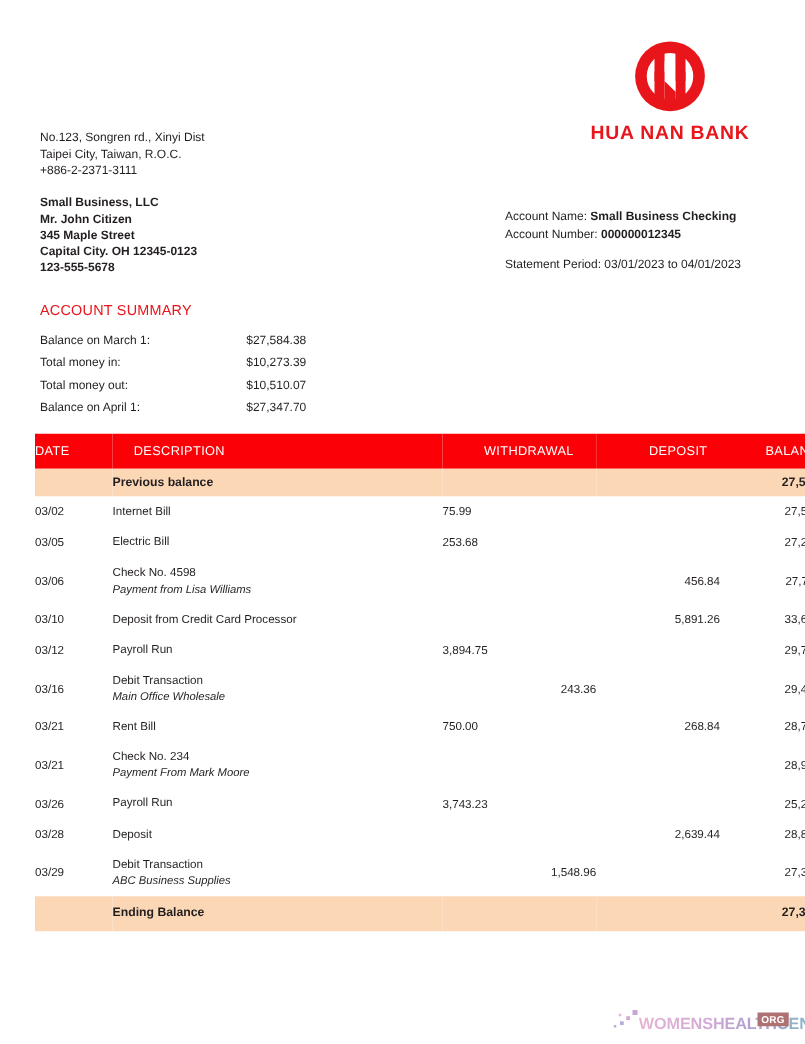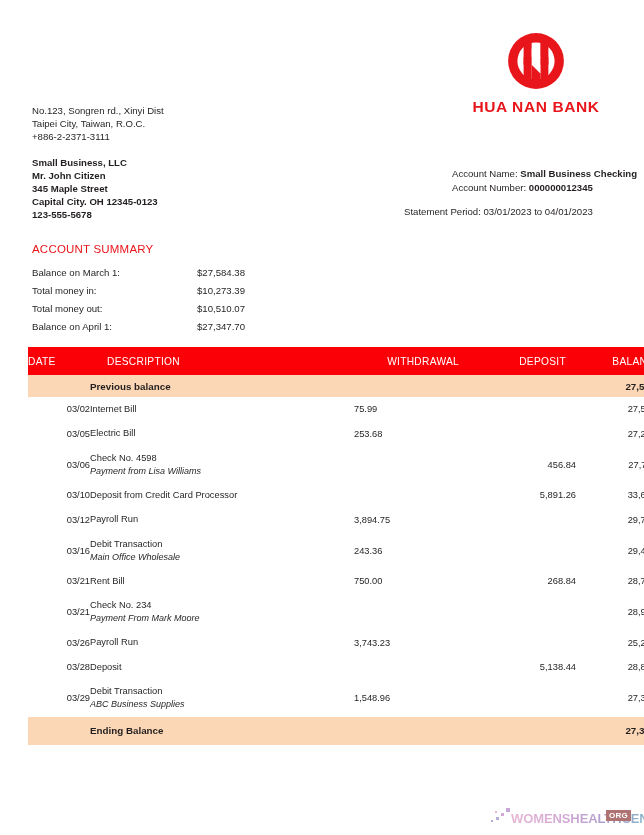--- a/index.html
+++ b/index.html
@@ -62,21 +62,20 @@
   }
 
   
   #account-meta {
     position: absolute;
     left: 404px;
     top: 167px;
     font-size: 9.6px;
     line-height: 14px;
     color: #231f20;
-    margin-left: 48px;
   }
   #account-meta .meta-row { white-space: nowrap; }
   #account-meta .meta-val { font-weight: bold; }
   #statement-period-row {
     position: absolute;
     left: 404px;
     top: 206px;
     font-size: 9.6px;
     white-space: nowrap;
     color: #231f20;
@@ -134,21 +133,21 @@
   #txn-table th.c-bal    { width: 86px;  text-align: right; padding-right: 7px; }
 
   #txn-table td {
     vertical-align: middle;
     color: #231f20;
     padding: 0;
   }
   #txn-table tr.txn-row { height: 24.5px; }
   #txn-table tr.txn-row.two-line { height: 37px; }
 
-  td.cell-date { text-align: right; font-size: 9.3px; }
+  td.cell-date { text-align: left; font-size: 9.3px; }
   td.cell-desc { text-align: left; padding-left: 17px; font-size: 9.3px; margin-left: 32px; }
   td.cell-with { text-align: left; padding-left: 22px; font-size: 9.3px; }
   td.cell-dep  { text-align: right; padding-right: 10px; font-size: 9.3px; }
   td.cell-bal  { text-align: right; padding-right: 7px; font-size: 9.3px; }
 
   .desc-main { display: block; line-height: 13px; }
   .desc-sub {
     display: block;
     font-style: italic;
     line-height: 13px;
@@ -157,21 +156,21 @@
 
   
   tr.tint-row { background: #fbd7b5; height: 22px; }
   tr.tint-row td { font-weight: bold; font-size: 9.8px; }
   tr.tint-row td.cell-desc { padding-left: 17px; }
   tr.tint-row td.cell-bal  { padding-right: 7px; }
   tr.ending-row { height: 28px; }
 
   
   td.bal-bottom { vertical-align: bottom; padding-bottom: 3px; }
-  td.with-top   { vertical-align: top; padding-top: 4px; }
+  td.with-top   { vertical-align: top; padding-top: 4px; text-align: right; }
   td.dep-top    { vertical-align: top; padding-top: 4px; }
   td.bal-top    { vertical-align: top; padding-top: 4px; }
   td.date-mid   { vertical-align: middle; }
 
   
   #watermark {
     position: absolute;
     left: 489px;
     top: 806px;
     width: 146px;
@@ -370,21 +369,21 @@
         <td class="cell-with">3,743.23</td>
         <td class="cell-dep"></td>
         <td class="cell-bal">25,240.21</td>
       </tr>
       <tr class="txn-row">
         <td class="cell-date date-mid">03/28</td>
         <td class="cell-desc">
           <span class="desc-main">Deposit</span>
         </td>
         <td class="cell-with"></td>
-        <td class="cell-dep">5,138.44</td>
+        <td class="cell-dep">2,639.44</td>
         <td class="cell-bal">28,896.66</td>
       </tr>
       <tr class="txn-row two-line">
         <td class="cell-date date-mid">03/29</td>
         <td class="cell-desc">
           <span class="desc-main">Debit Transaction</span>
           <span class="desc-sub">ABC Business Supplies</span>
         </td>
         <td class="cell-with with-top">1,548.96</td>
         <td class="cell-dep dep-top"></td>

